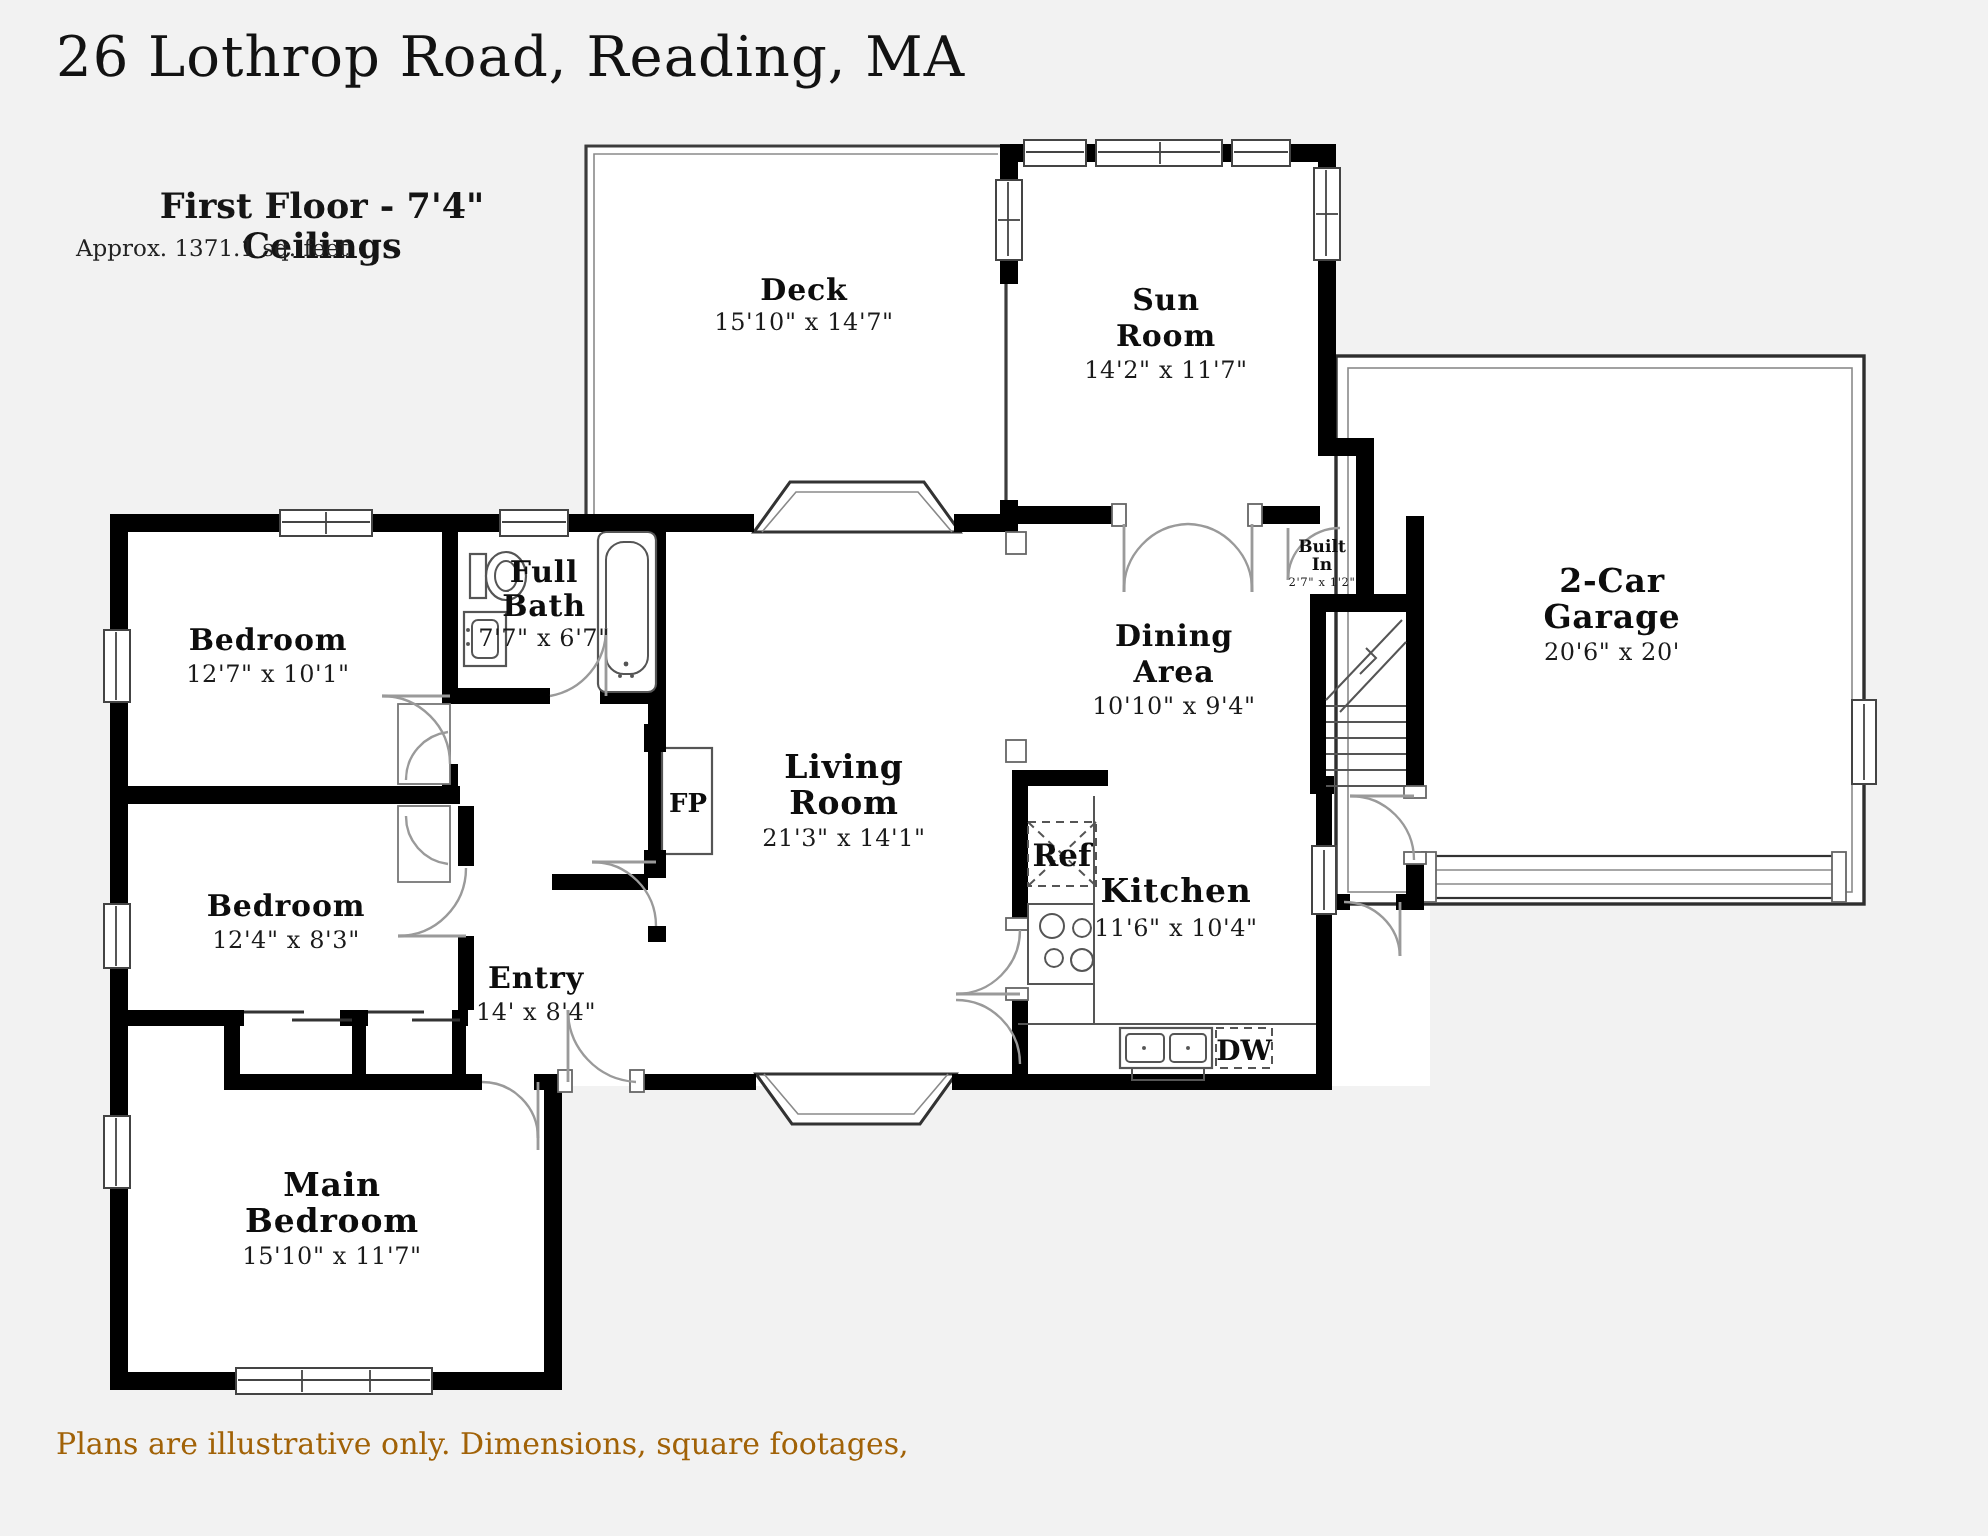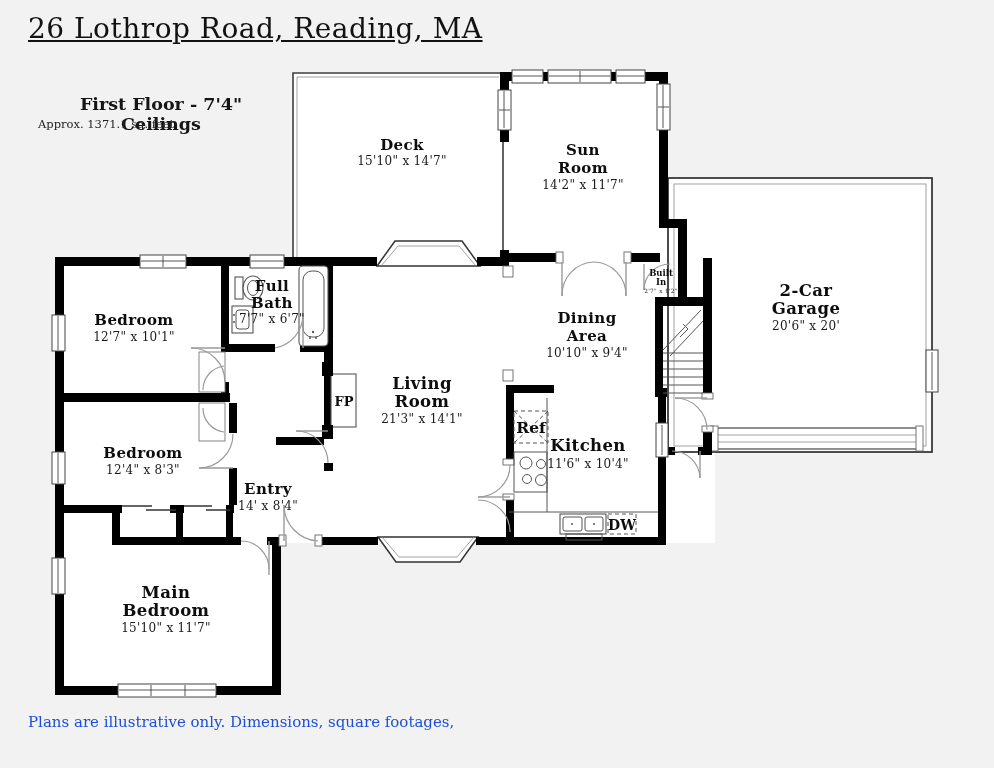--- a/index.html
+++ b/index.html
@@ -1,23 +1,23 @@
 <!DOCTYPE html>
 <html><head>
 <meta charset="utf-8">
 <style>
   html,body{margin:0;padding:0;background:#e9e9e9;}
   #stage{position:relative;width:994px;height:768px;background:#f2f2f2;overflow:hidden;
          font-family:"DejaVu Serif","Liberation Serif",serif;color:#111;}
-  #title{position:absolute;left:28px;top:12px;font-size:28px;letter-spacing:.5px;color:#121212;text-decoration:underline;}
+  #title{position:absolute;left:28px;top:12px;font-size:28px;letter-spacing:.5px;color:#121212;}
   #floorlabel{position:absolute;left:38px;top:94px;width:246px;text-align:center;
               font-size:17.5px;font-weight:700;color:#151515;}
   #floorsub{position:absolute;left:38px;top:117px;width:246px;text-align:left;
             font-size:11.5px;color:#222;}
-  #disclaimer{position:absolute;left:28px;top:712px;font-size:15px;line-height:1.38;color:#1d4ed8;}
+  #disclaimer{position:absolute;left:28px;top:712px;font-size:15px;line-height:1.38;color:#a16207;}
   svg{position:absolute;left:0;top:0;}
   .wall{fill:#000;}
   .thin{stroke:#3c3c3c;stroke-width:1.6;fill:none;}
   .thin2{stroke:#8a8a8a;stroke-width:.8;fill:none;}
   .win{fill:#fff;stroke:#444;stroke-width:1;}
   .winline{stroke:#444;stroke-width:.9;}
   .fix{fill:#fff;stroke:#555;stroke-width:1.1;}
   .fixl{stroke:#555;stroke-width:1;fill:none;}
   .door{stroke:#9a9a9a;stroke-width:1.2;fill:none;}
   .leaf{stroke:#9a9a9a;stroke-width:1.4;}

